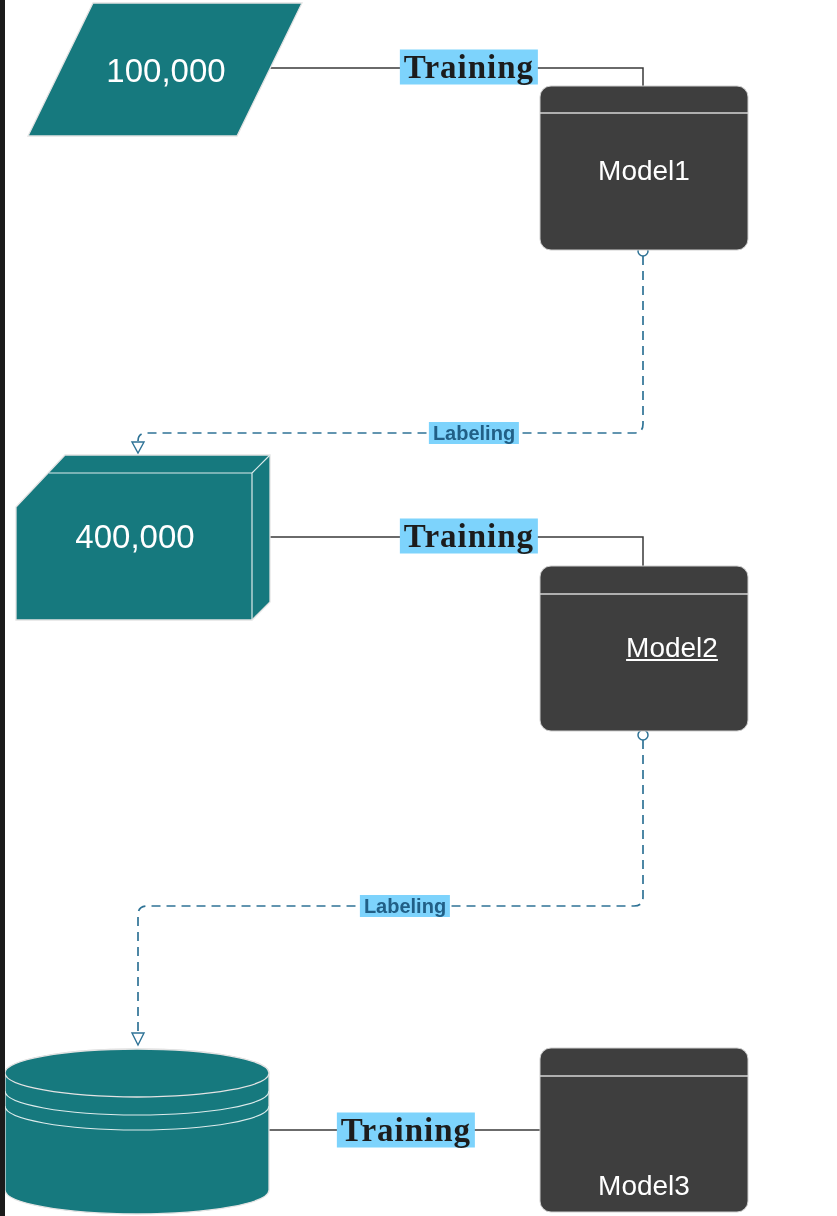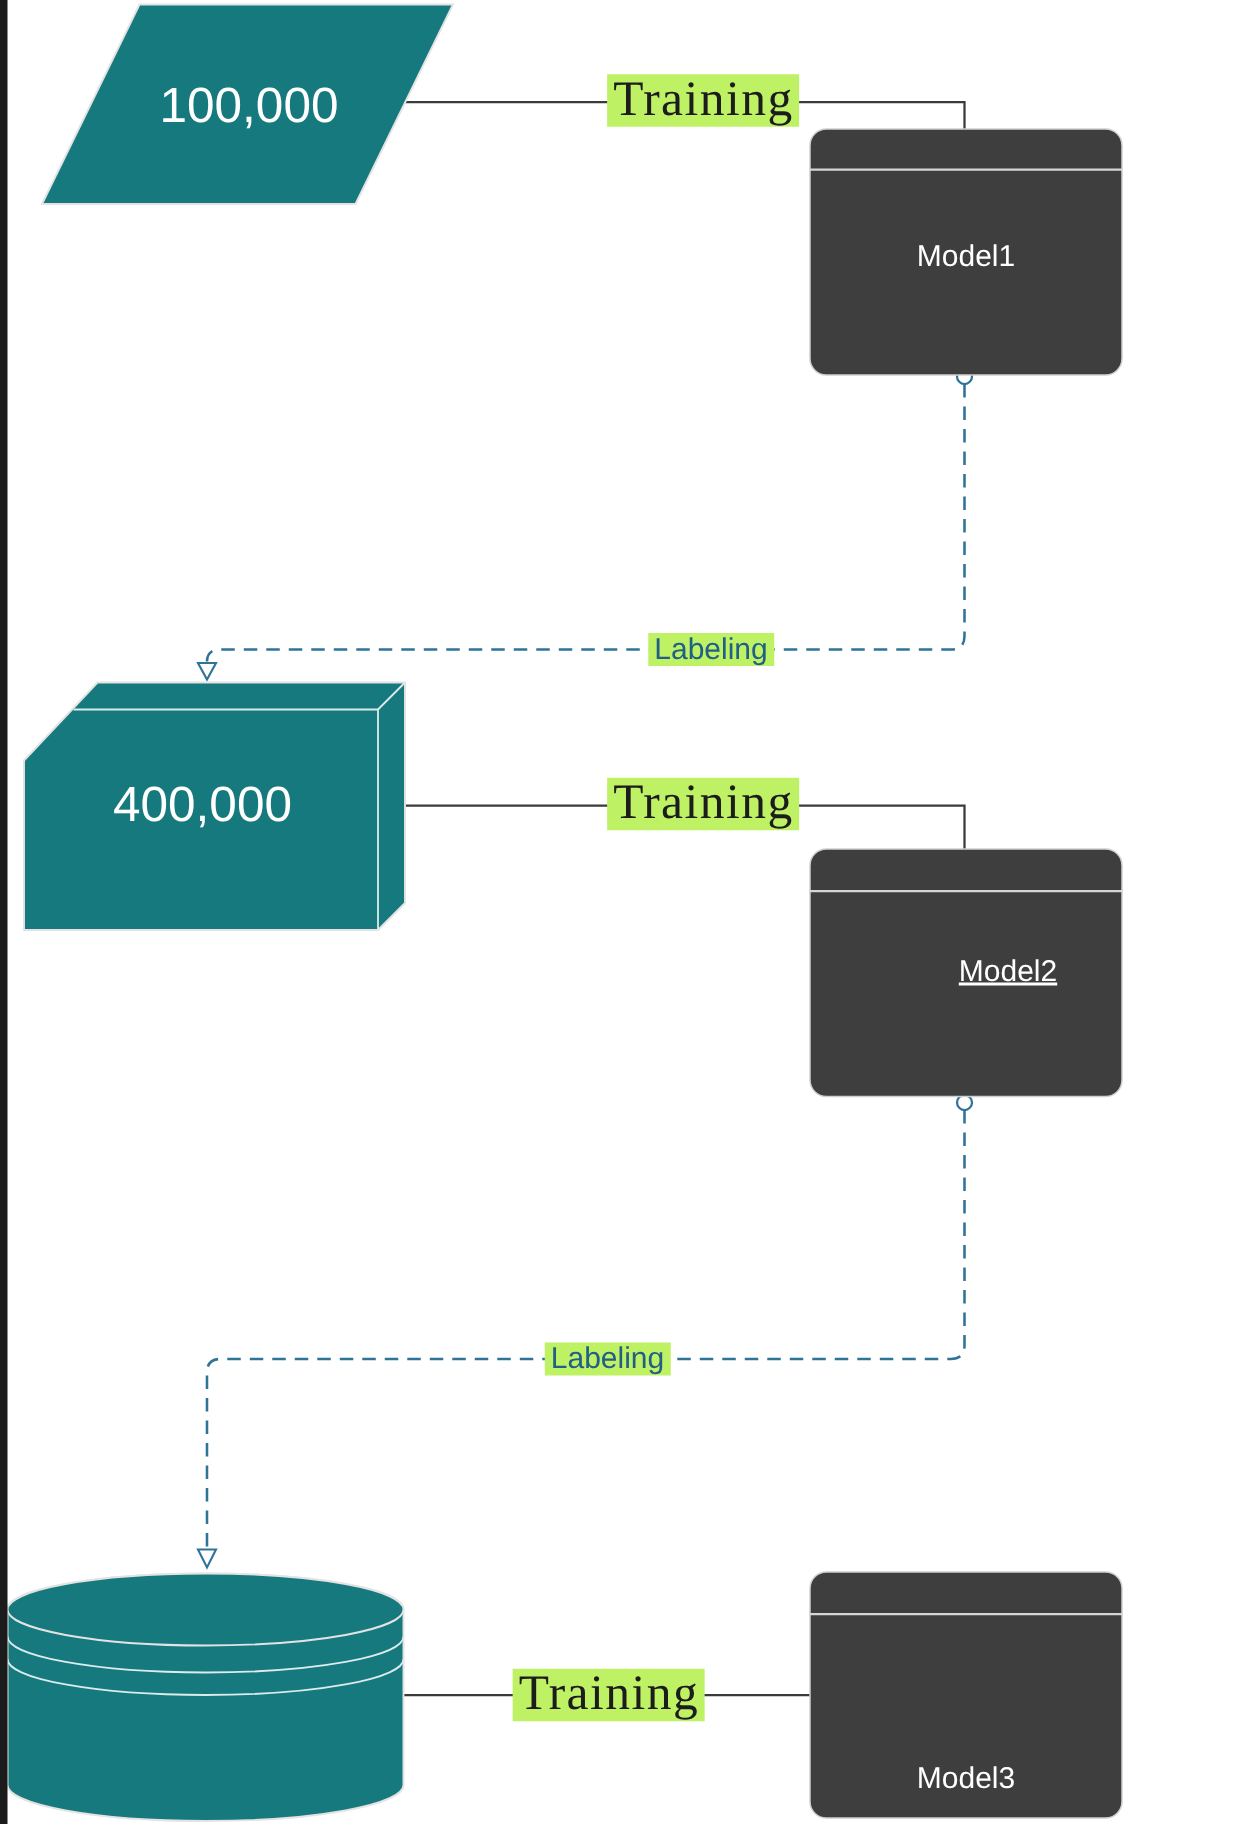--- a/index.html
+++ b/index.html
@@ -22,26 +22,27 @@
     white-space:nowrap;
     line-height:1;
   }
   .node-num{
     color:#ffffff;
     font-size:33px;
     font-family:"Liberation Sans",sans-serif;
   }
   .node-model{
     color:#ffffff;
-    font-size:20px;
+    font-size:28px;
     font-family:"Liberation Sans",sans-serif;
   }
   .edge-lbl{
-    background:#bef264;
+    background:#7dd3fc;
     padding:1px 4px;
+    font-weight:bold;
   }
   .training-lbl{
     font-family:"Liberation Serif",serif;
     font-size:33px;
     letter-spacing:1px;
     color:#1c1c1c;
   }
   .labeling-lbl{
     font-family:"Liberation Sans",sans-serif;
     font-size:20px;

